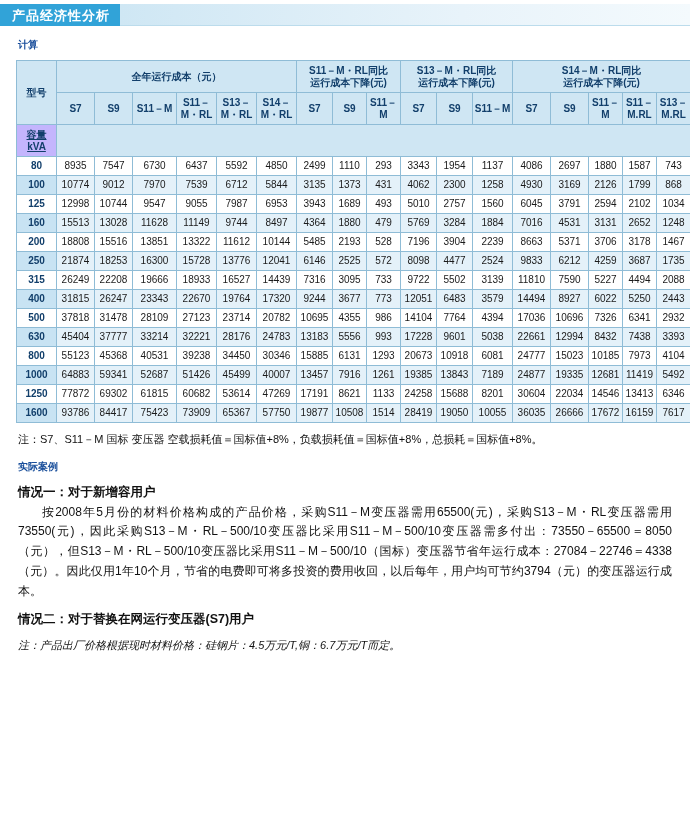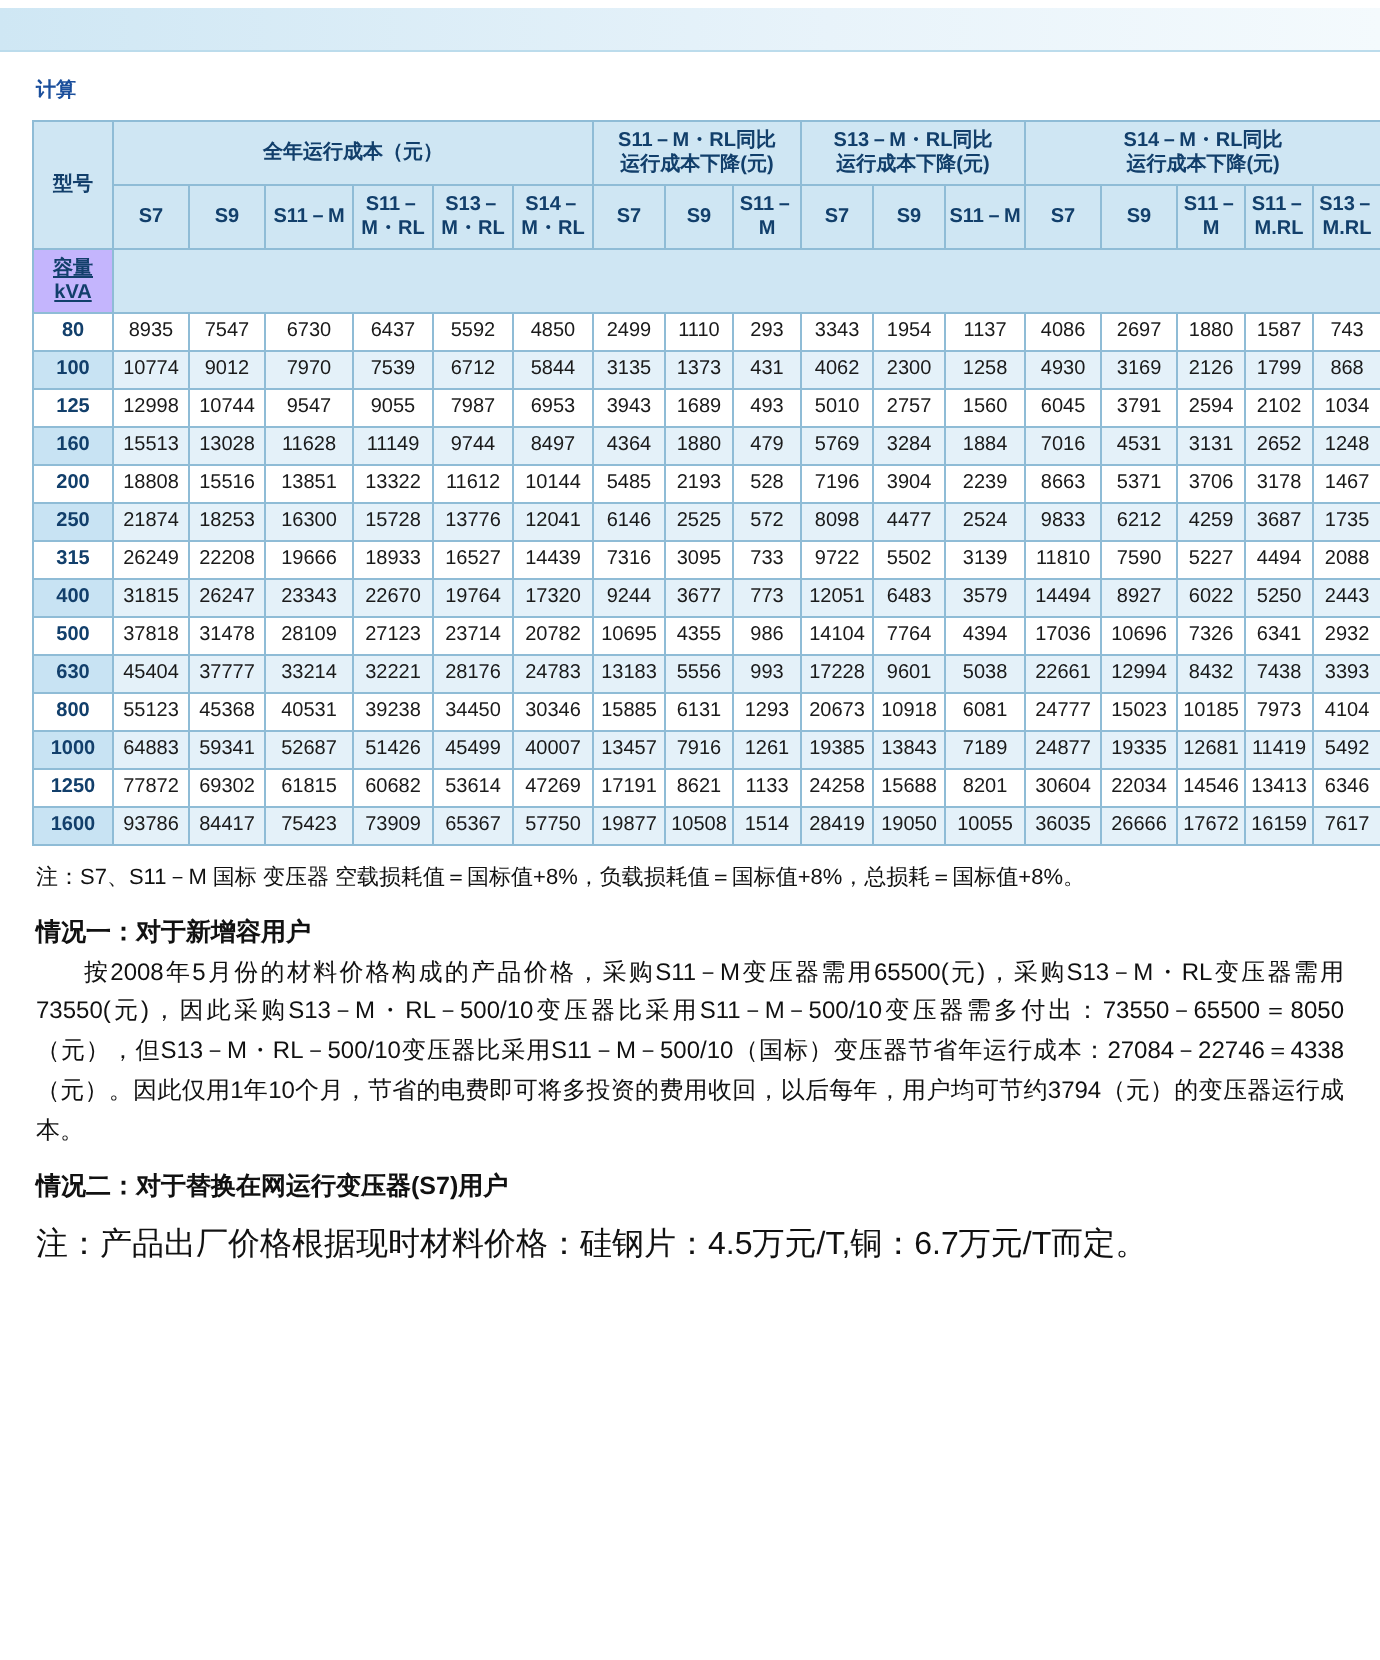--- a/index.html
+++ b/index.html
@@ -111,30 +111,32 @@
     margin: 2px 18px 0 18px;
     font-size: 12px;
     line-height: 1.65;
     color: #111;
     text-align: justify;
   }
   p.body.indent { text-indent: 24px; }
   .bold { font-weight: bold; }
   .foot-note {
     margin: 10px 18px 0 18px;
-    font-size: 16px;
+    font-size: 11px;
+    font-style: italic;
     color: #111;
   }
 </style>
 </head>
 <body>
 
 <div id="page">
 
   <div class="banner">
+    <div class="banner-left">产品经济性分析</div>
     <div class="banner-right"></div>
   </div>
 
   <div class="sec-title">计算</div>
 
   <div class="tbl-wrap">
     <table class="cost">
       <colgroup>
         <col style="width:40px">
         <col style="width:38px">
@@ -503,20 +505,21 @@
             <td>17672</td>
             <td>16159</td>
             <td>7617</td>
           </tr>
         </tbody>
     </table>
   </div>
 
   <div class="note">注：S7、S11－M 国标 变压器 空载损耗值＝国标值+8%，负载损耗值＝国标值+8%，总损耗＝国标值+8%。</div>
 
+  <div class="sec-title blue2">实际案例</div>
 
   <div class="case-head">
     <span class="lead">情况一：</span><span>对于新增容用户</span>
   </div>
   <p class="body indent">按2008年5月份的材料价格构成的产品价格，采购S11－M变压器需用65500(元)，采购S13－M・RL变压器需用73550(元)，因此采购S13－M・RL－500/10变压器比采用S11－M－500/10变压器需多付出：73550－65500＝8050（元），但S13－M・RL－500/10变压器比采用S11－M－500/10（国标）变压器节省年运行成本：27084－22746＝4338（元）。因此仅用1年10个月，节省的电费即可将多投资的费用收回，以后每年，用户均可节约3794（元）的变压器运行成本。</p>
 
   <div class="case-head">
     <span class="lead">情况二：</span><span>对于替换在网运行变压器(S7)用户</span>
   </div>
 

